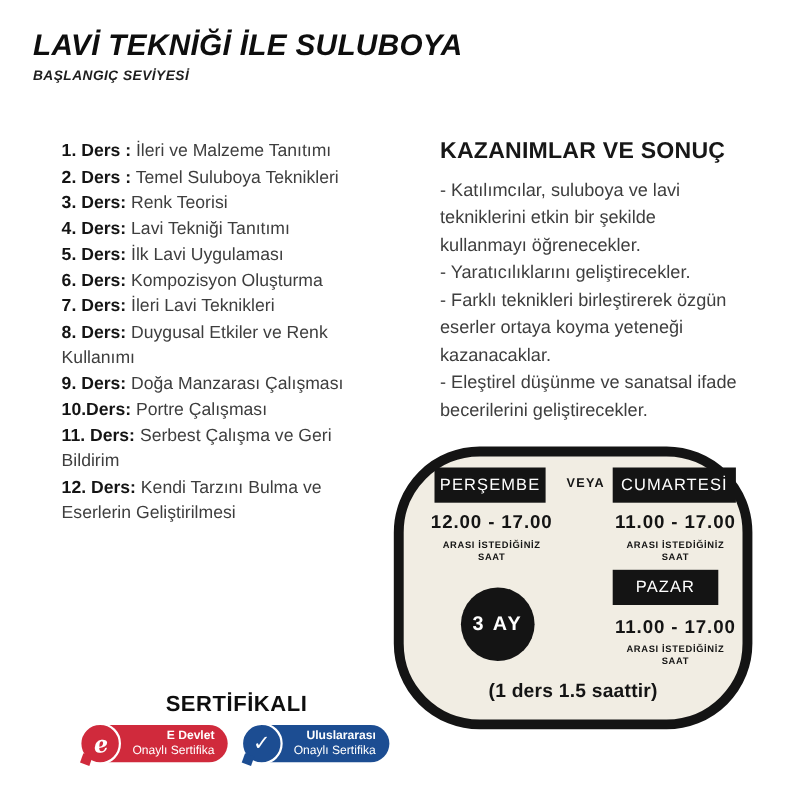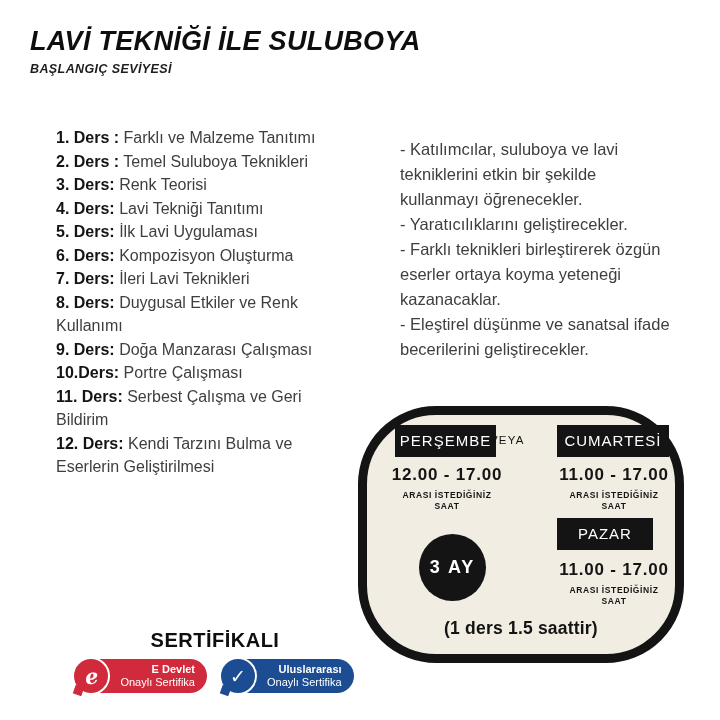--- a/index.html
+++ b/index.html
@@ -44,22 +44,22 @@
   }
   .day-label {
     position:absolute; background:#141414; color:#ffffff;
     font-weight:400; text-align:center; font-size:15px; letter-spacing:1px;
     height:32px; line-height:32px;
   }
   .lbl-persembe  { left:28px;  top:10px;  width:101px; }
   .lbl-cumartesi { left:190px; top:10px;  width:112px; }
   .lbl-pazar     { left:190px; top:103px; width:96px; }
   .veya {
-    position:absolute; left:123px; top:19px; width:60px; text-align:left;
-    font-size:11.5px; font-weight:400; letter-spacing:1.2px; color:#141414;
+    position:absolute; left:123px; top:19px; width:60px; text-align:right;
+    font-size:11.5px; font-weight:700; letter-spacing:1.2px; color:#141414;
   }
   .hours {
     position:absolute; font-size:17px; font-weight:800; letter-spacing:0.8px;
     color:#141414; text-align:center;
   }
   .hrs-persembe  { left:10px;  top:50px;  width:140px; }
   .hrs-cumartesi { left:177px; top:50px;  width:140px; }
   .hrs-pazar     { left:177px; top:145px; width:140px; }
   .caption {
     position:absolute; font-size:8.5px; font-weight:700; letter-spacing:0.6px;
@@ -112,21 +112,21 @@
 <div class="page">
 
   <header class="hdr">
     <div class="title">LAVİ TEKNİĞİ İLE SULUBOYA</div>
     <div class="subtitle">BAŞLANGIÇ SEVİYESİ</div>
   </header>
 
   <section class="program">
     <div class="lessons">
 
-        <div class="lesson"><b class="lesson-label">1. Ders :</b> <span>Farklı ve Malzeme Tanıtımı</span></div>
+        <div class="lesson"><b class="lesson-label">1. Ders :</b> <span>İleri ve Malzeme Tanıtımı</span></div>
 
         <div class="lesson"><b class="lesson-label">2. Ders :</b> <span>Temel Suluboya Teknikleri</span></div>
 
         <div class="lesson"><b class="lesson-label">3. Ders:</b> <span>Renk Teorisi</span></div>
 
         <div class="lesson"><b class="lesson-label">4. Ders:</b> <span>Lavi Tekniği Tanıtımı</span></div>
 
         <div class="lesson"><b class="lesson-label">5. Ders:</b> <span>İlk Lavi Uygulaması</span></div>
 
         <div class="lesson"><b class="lesson-label">6. Ders:</b> <span>Kompozisyon Oluşturma</span></div>
@@ -139,20 +139,21 @@
 
         <div class="lesson"><b class="lesson-label">10.Ders:</b> <span>Portre Çalışması</span></div>
 
         <div class="lesson"><b class="lesson-label">11. Ders:</b> <span>Serbest Çalışma ve Geri Bildirim</span></div>
 
         <div class="lesson"><b class="lesson-label">12. Ders:</b> <span>Kendi Tarzını Bulma ve Eserlerin Geliştirilmesi</span></div>
       </div>
   </section>
 
   <section class="outcomes">
+    <h2 class="outcomes-heading" style="margin:0">KAZANIMLAR VE SONUÇ</h2>
     <div class="outcome-list">
 
         <div class="outcome-item">- Katılımcılar, suluboya ve lavi tekniklerini etkin bir şekilde kullanmayı öğrenecekler.</div>
 
         <div class="outcome-item">- Yaratıcılıklarını geliştirecekler.</div>
 
         <div class="outcome-item">- Farklı teknikleri birleştirerek özgün eserler ortaya koyma yeteneği kazanacaklar.</div>
 
         <div class="outcome-item">- Eleştirel düşünme ve sanatsal ifade becerilerini geliştirecekler.</div>
       </div>

